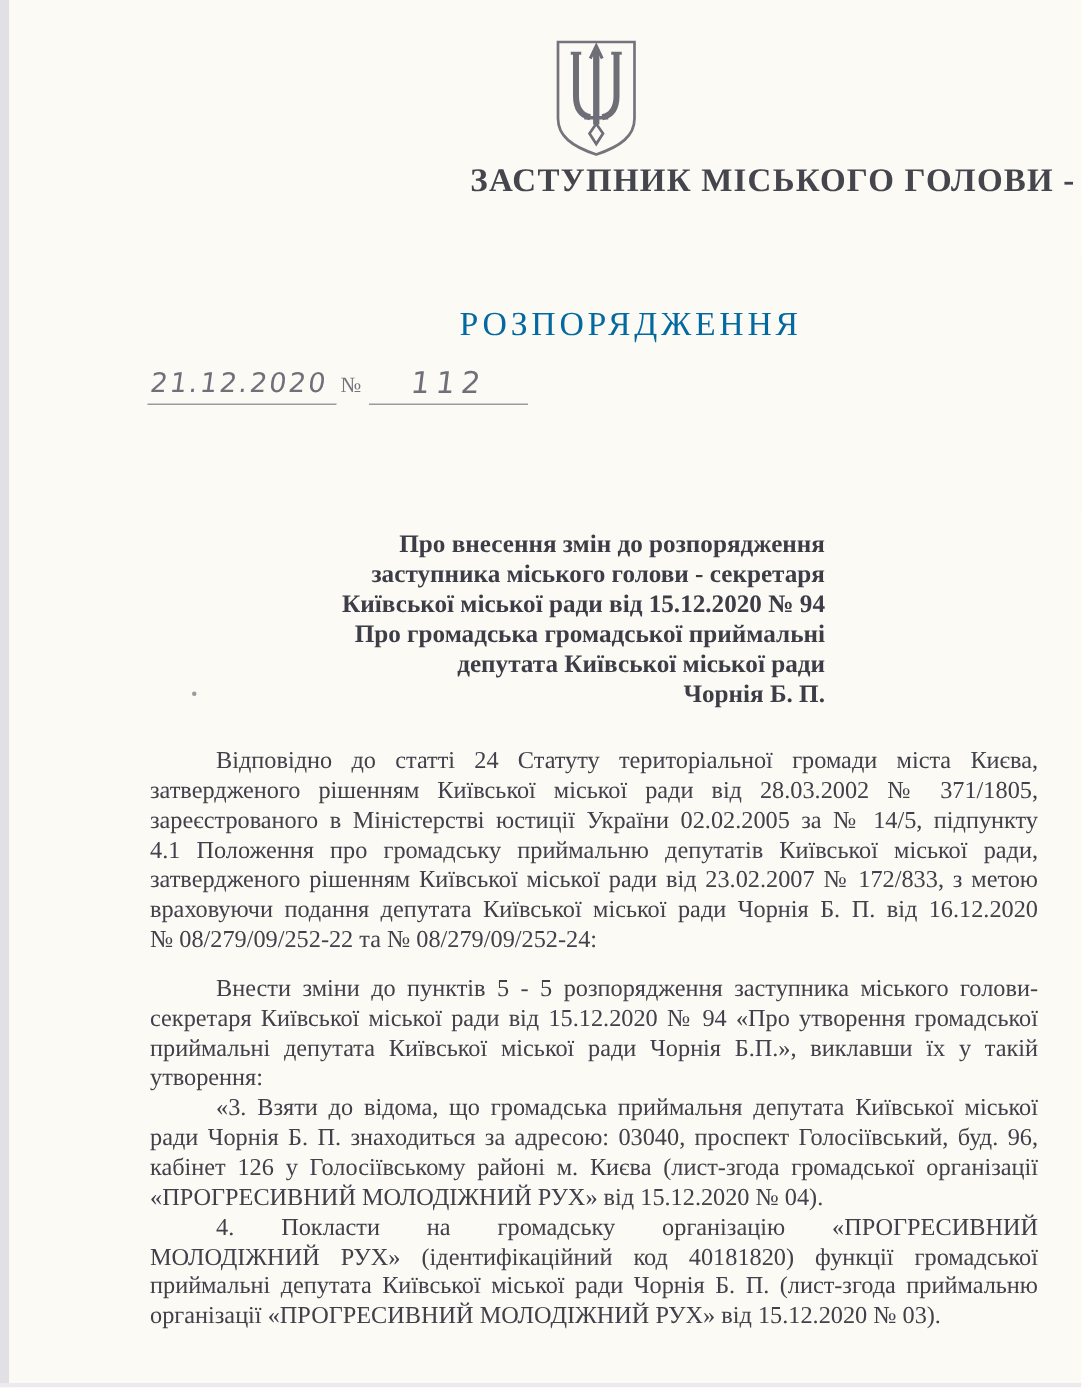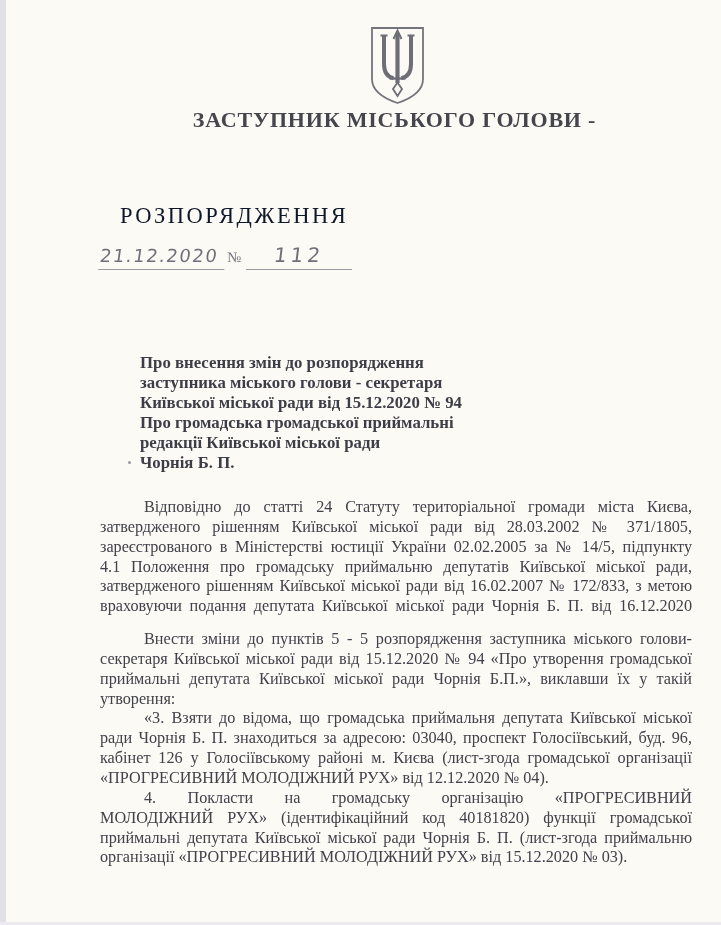--- a/index.html
+++ b/index.html
@@ -24,32 +24,32 @@
   }
   .scan-strip-bottom{
     position:absolute;left:0;bottom:0;width:100%;height:3px;
     background:#eceaee;
   }
   .emblem{
     position:absolute;left:369px;top:26px;width:57px;height:79px;
   }
   .letterhead{
     position:absolute;left:72px;right:4px;top:105px;
-    text-align:center;
+    text-align:right;
     font-weight:bold;
     font-size:22px;line-height:30px;
     letter-spacing:0.8px;
     color:#45454e;
   }
   .doc-title{
     position:absolute;left:120px;right:0;top:203px;
-    text-align:left;
+    text-align:center;
     font-size:22.5px;
     letter-spacing:2.5px;
-    color:#0f172a;
+    color:#0369a1;
   }
   .handwriting{
     position:absolute;left:100px;top:243px;
     white-space:nowrap;
   }
   .hw-date{
     display:inline-block;
     font-family:"DejaVu Sans",sans-serif;
     font-size:18px;letter-spacing:1.5px;
     color:var(--hand);
@@ -96,21 +96,21 @@
     font-size:16.2px;line-height:19.85px;
   }
   .para{margin:0;}
   .para.gap{margin-top:13px;}
   .bline{
     text-align:justify;
     text-align-last:justify;
   }
   .bline.plast{text-align-last:left;}
   .bline.indent{text-indent:44px;}
-  .sline{white-space:nowrap;}
+  .sline{white-space:nowrap;text-align:right;}
 </style>
 </head>
 <body>
 
 <div class="page">
 
   <div class="scan-strip-left"></div>
 
   <div class="emblem">
     <svg viewBox="0 0 57 79" width="57" height="79" xmlns="http://www.w3.org/2000/svg">
@@ -136,45 +136,46 @@
 
   <div class="handwriting">
     <span class="hw-date">21.12.2020</span><span class="hw-no">№</span><span class="hw-line"><span class="hw-num">112</span></span>
   </div>
 
   <div class="subject">
       <div class="sline">Про внесення змін до розпорядження</div>
       <div class="sline">заступника міського голови - секретаря</div>
       <div class="sline">Київської міської ради від 15.12.2020 № 94</div>
       <div class="sline">Про громадська громадської приймальні</div>
-      <div class="sline">редакції Київської міської ради</div>
+      <div class="sline">депутата Київської міської ради</div>
       <div class="sline">Чорнія Б. П.</div>
     </div>
   <div class="scan-dot"></div>
 
   <div class="body-text">
       <div class="para">
         <div class="bline indent">Відповідно до статті 24 Статуту територіальної громади міста Києва,</div>
         <div class="bline">затвердженого рішенням Київської міської ради від 28.03.2002 № 371/1805,</div>
         <div class="bline">зареєстрованого в Міністерстві юстиції України 02.02.2005 за № 14/5, підпункту</div>
         <div class="bline">4.1 Положення про громадську приймальню депутатів Київської міської ради,</div>
-        <div class="bline">затвердженого рішенням Київської міської ради від 16.02.2007 № 172/833, з метою</div>
+        <div class="bline">затвердженого рішенням Київської міської ради від 23.02.2007 № 172/833, з метою</div>
         <div class="bline">враховуючи подання депутата Київської міської ради Чорнія Б. П. від 16.12.2020</div>
+        <div class="bline plast">№ 08/279/09/252-22 та № 08/279/09/252-24:</div>
       </div>
       <div class="para gap">
         <div class="bline indent">Внести зміни до пунктів 5 - 5 розпорядження заступника міського голови-</div>
         <div class="bline">секретаря Київської міської ради від 15.12.2020 № 94 «Про утворення громадської</div>
         <div class="bline">приймальні депутата Київської міської ради Чорнія Б.П.», виклавши їх у такій</div>
         <div class="bline plast">утворення:</div>
       </div>
       <div class="para">
         <div class="bline indent">«3. Взяти до відома, що громадська приймальня депутата Київської міської</div>
         <div class="bline">ради Чорнія Б. П. знаходиться за адресою: 03040, проспект Голосіївський, буд. 96,</div>
         <div class="bline">кабінет 126 у Голосіївському районі м. Києва (лист-згода громадської організації</div>
-        <div class="bline plast">«ПРОГРЕСИВНИЙ МОЛОДІЖНИЙ РУХ»  від 12.12.2020 № 04).</div>
+        <div class="bline plast">«ПРОГРЕСИВНИЙ МОЛОДІЖНИЙ РУХ»  від 15.12.2020 № 04).</div>
       </div>
       <div class="para">
         <div class="bline indent">4.  Покласти  на  громадську  організацію  «ПРОГРЕСИВНИЙ</div>
         <div class="bline">МОЛОДІЖНИЙ РУХ» (ідентифікаційний код 40181820) функції громадської</div>
         <div class="bline">приймальні депутата Київської міської ради Чорнія Б. П. (лист-згода приймальню</div>
         <div class="bline plast">організації «ПРОГРЕСИВНИЙ МОЛОДІЖНИЙ РУХ» від 15.12.2020 № 03).</div>
       </div>
     </div>
 
   <div class="scan-strip-bottom"></div>

